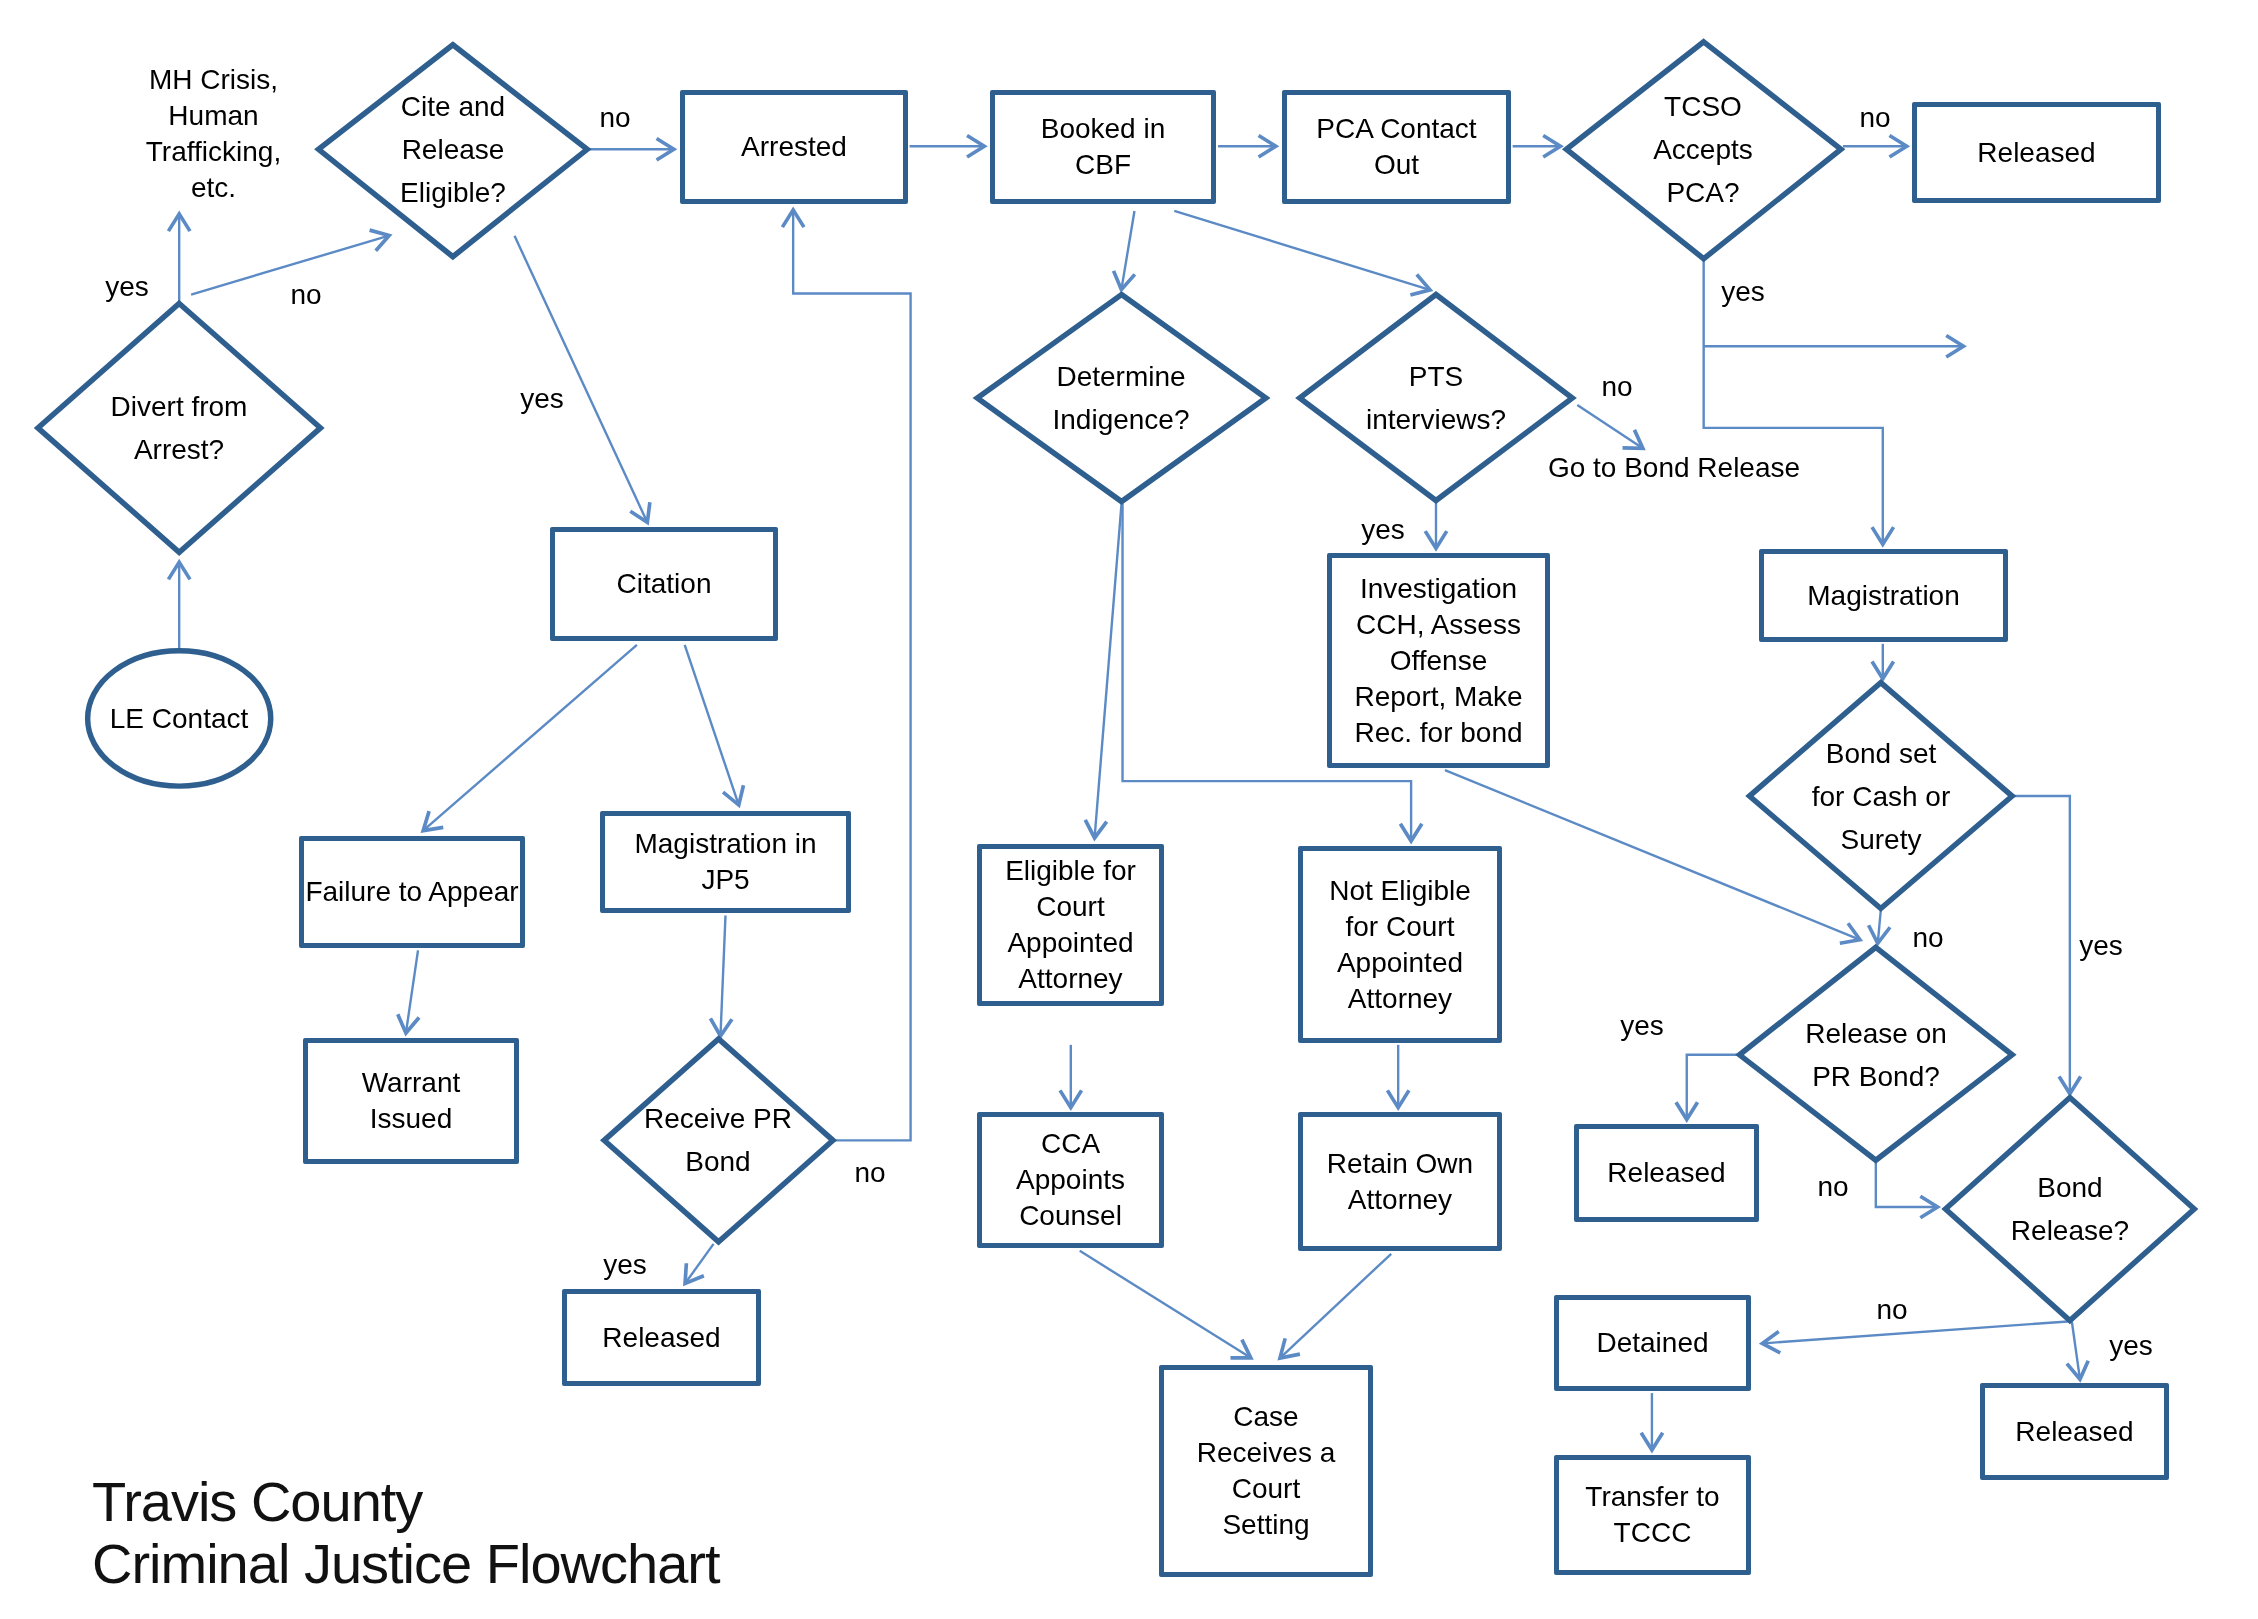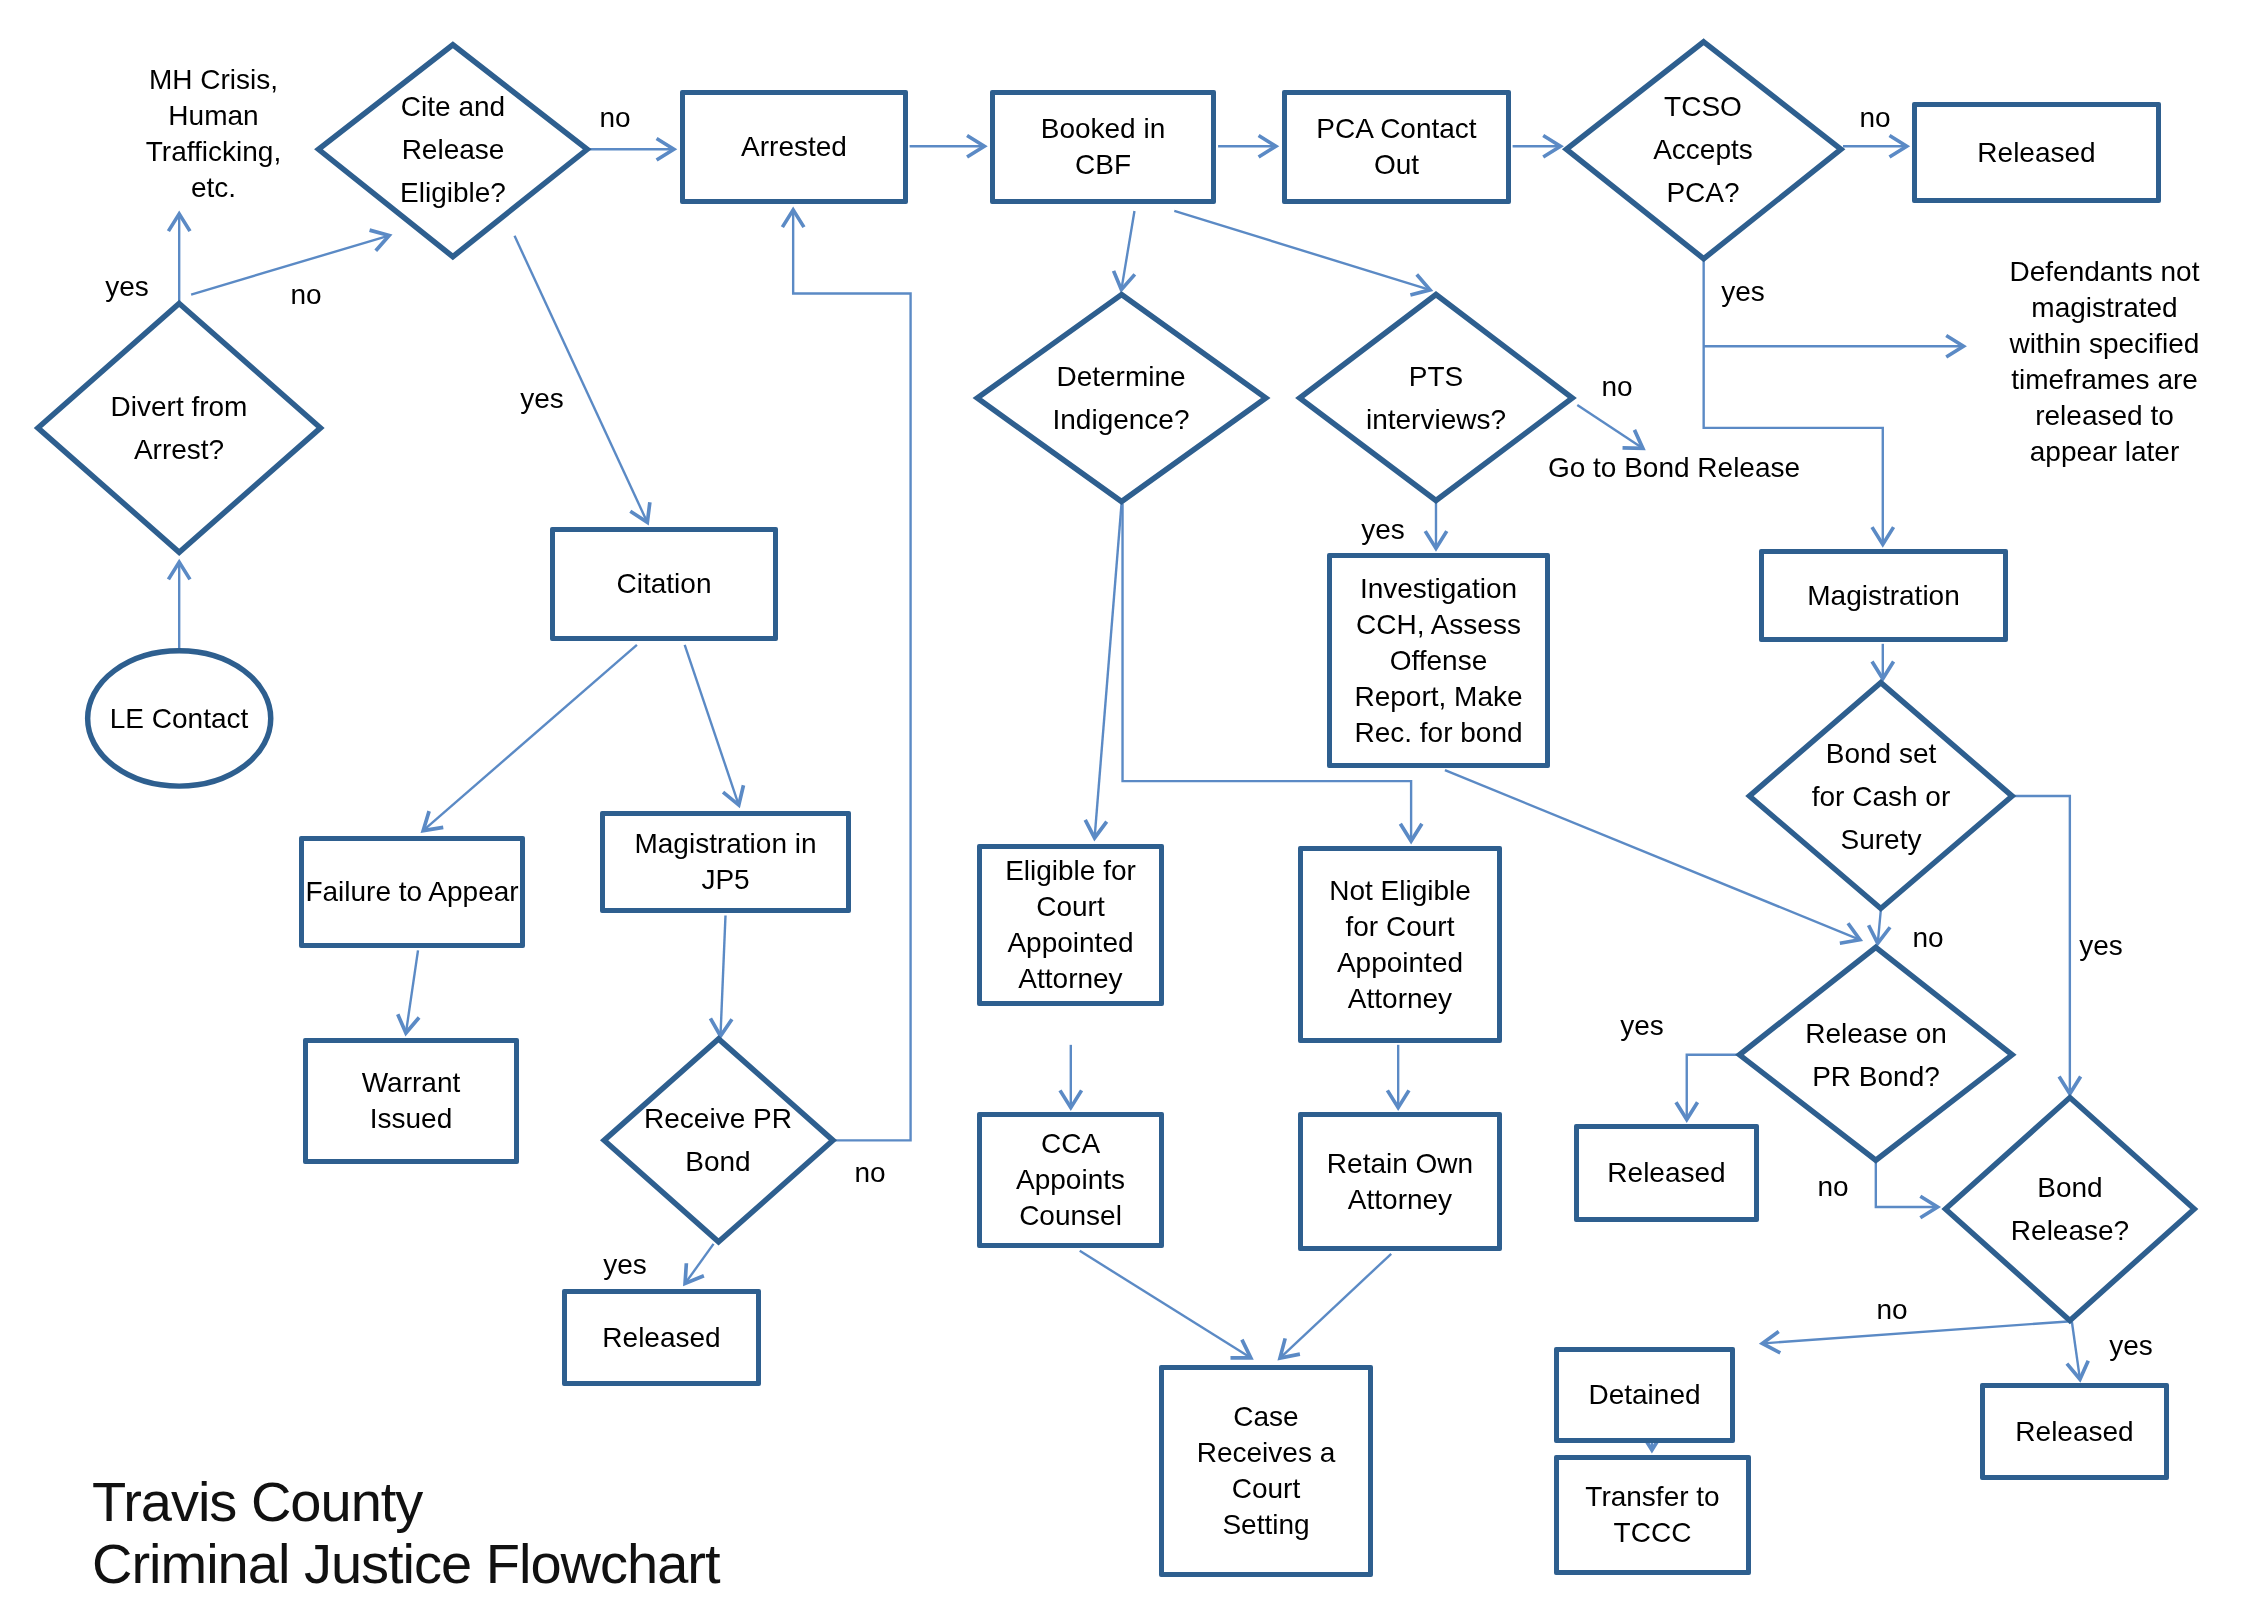--- a/index.html
+++ b/index.html
@@ -128,21 +128,21 @@
 Receives a
 Court
 Setting</span></div>
   <div class="box" style="left:1327px;top:553px;width:223px;height:215px"><span>Investigation
 CCH, Assess
 Offense
 Report, Make
 Rec. for bond</span></div>
   <div class="box" style="left:1759px;top:549px;width:249px;height:93px"><span>Magistration</span></div>
   <div class="box" style="left:1574px;top:1124px;width:185px;height:98px"><span>Released</span></div>
-  <div class="box" style="left:1554px;top:1347px;width:181px;height:96px"><span>Detained</span></div>
+  <div class="box" style="left:1554px;top:1295px;width:197px;height:96px"><span>Detained</span></div>
   <div class="box" style="left:1554px;top:1455px;width:197px;height:120px"><span>Transfer to
 TCCC</span></div>
   <div class="box" style="left:1980px;top:1383px;width:189px;height:97px"><span>Released</span></div>
 
   <div class="dlabel" style="left:453px;top:149px">Cite and
 Release
 Eligible?</div>
   <div class="dlabel" style="left:1703px;top:149px">TCSO
 Accepts
 PCA?</div>
@@ -160,26 +160,20 @@
   <div class="dlabel" style="left:1876px;top:1055px">Release on
 PR Bond?</div>
   <div class="dlabel" style="left:2070px;top:1209px">Bond
 Release?</div>
   <div class="dlabel" style="left:179px;top:718px">LE Contact</div>
 
   <div class="note" style="left:114px;top:62px;width:199px">MH Crisis,
 Human
 Trafficking,
 etc.</div>
-  <div class="note" style="left:1975px;top:254px;width:259px">Defendants not
-magistrated
-within specified
-timeframes are
-released to
-appear later</div>
   <div class="note" style="left:1547px;top:450px;width:254px">Go to Bond Release</div>
 
   <div class="elabel" style="left:127px;top:286px">yes</div>
   <div class="elabel" style="left:306px;top:294px">no</div>
   <div class="elabel" style="left:615px;top:117px">no</div>
   <div class="elabel" style="left:542px;top:398px">yes</div>
   <div class="elabel" style="left:1875px;top:117px">no</div>
   <div class="elabel" style="left:1743px;top:291px">yes</div>
   <div class="elabel" style="left:1617px;top:386px">no</div>
   <div class="elabel" style="left:1383px;top:529px">yes</div>

